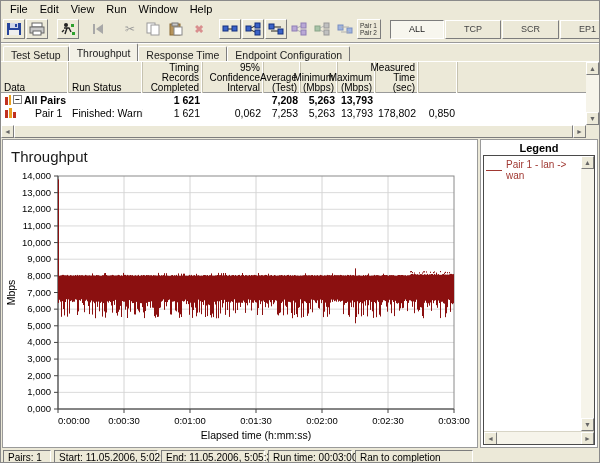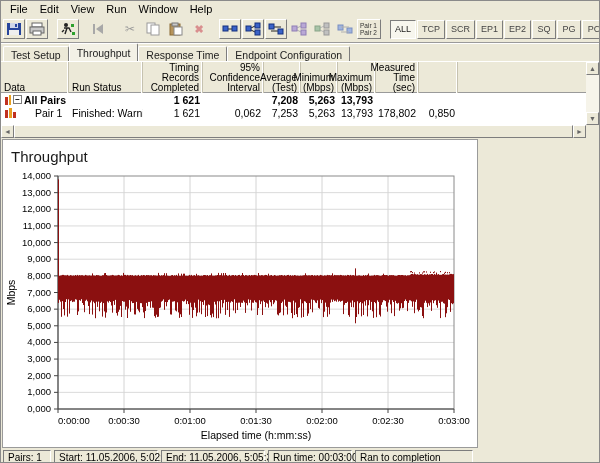--- a/index.html
+++ b/index.html
@@ -14,21 +14,21 @@
   .sunken { border:1px solid; border-color:#7d7d7d #fff #fff #7d7d7d; }
   .etch   { height:2px; border-top:1px solid #9a9a9a; border-bottom:1px solid #fff; }
   
   .menubar { display:flex; gap:2px; padding:1px 4px; height:15px; align-items:center; }
   .menu-item { padding:0 5px; cursor:default; }
   
   .toolbar { display:flex; align-items:center; height:26px; padding:1px 2px; gap:1px; }
   .tbtn { width:22px; height:20px; display:flex; align-items:center; justify-content:center; flex:none; }
   .tbtn.wide { width:46px; gap:4px; }
   .tgap { width:7px; flex:none; }
-  .mode-btn { min-width:24px; height:19px; padding:0 4px; font-size:9px; color:#444;
+  .mode-btn { min-width:24px; height:19px; padding:0 18px; font-size:9px; color:#444;
               display:flex; align-items:center; justify-content:center; flex:none; }
   .mode-btn.active { border-color:#7d7d7d #fff #fff #7d7d7d; background:#f7f6ee; color:#222; }
   .pairbtn { width:24px; height:20px; flex:none; font-size:6.5px; line-height:7px;
              display:flex; flex-direction:column; align-items:flex-start; padding-left:2px; justify-content:center; color:#333; }
   
   .tabs { display:flex; align-items:flex-end; height:18px; padding-left:2px; border-bottom:1px solid #fff; }
   .tab { height:15px; padding:1px 7px 0; font-size:10.5px; background:#ece9d8;
          border:1px solid; border-color:#fff #7d7d7d #7d7d7d #fff; border-bottom:none;
          border-radius:2px 2px 0 0; display:flex; align-items:center; color:#222; }
   .tab.active { height:18px; background:#f3f1e6; position:relative; z-index:2; }
@@ -356,20 +356,42 @@
         <text x="319" y="284" text-anchor="middle" font-size="9.5" fill="#000">0:02:00</text>
         <line x1="385" y1="269" x2="385" y2="273" stroke="#444"></line>
         <text x="385" y="284" text-anchor="middle" font-size="9.5" fill="#000">0:02:30</text>
         <line x1="451" y1="269" x2="451" y2="273" stroke="#444"></line>
         <text x="451" y="284" text-anchor="middle" font-size="9.5" fill="#000">0:03:00</text>
         <text x="253" y="299" text-anchor="middle" font-size="10.5" fill="#000">Elapsed time (h:mm:ss)</text>
         <text x="12" y="152.5" text-anchor="middle" font-size="10.5" fill="#000" transform="rotate(-90 12 152.5)">Mbps</text>
       </svg>
     <div class="chart-title">Throughput</div>
   </div>
+  <div class="legend-panel">
+    <div class="legend-title">Legend</div>
+    <div class="legend-box">
+      <div class="legend-main">
+        <div class="legend-entries">
+          <div class="legend-entry" style="color: rgb(160, 56, 50);">
+            <span class="legend-swatch"></span>
+            <span>Pair 1 - lan -&gt; wan</span>
+          </div>
+        </div>
+        <div class="vscroll">
+          <div class="sb-btn raised">▲</div>
+          <div class="sb-btn raised">▼</div>
+        </div>
+      </div>
+      <div class="legend-hscroll">
+        <div class="sb-btn raised">◄</div>
+        <div class="sb-thumb"></div>
+        <div class="sb-btn raised">►</div>
+      </div>
+    </div>
+  </div>
 </div>
 
 <div class="statusbar">
   <div class="status-cell sunken" style="width:48px">Pairs: 1</div>
   <div class="status-cell sunken" style="width:104px">Start: 11.05.2006, 5:02:38</div>
   <div class="status-cell sunken" style="width:104px">End: 11.05.2006, 5:05:38</div>
   <div class="status-cell sunken" style="width:84px">Run time: 00:03:00</div>
   <div class="status-cell sunken" style="width:118px">Ran to completion</div>
 </div>
 

